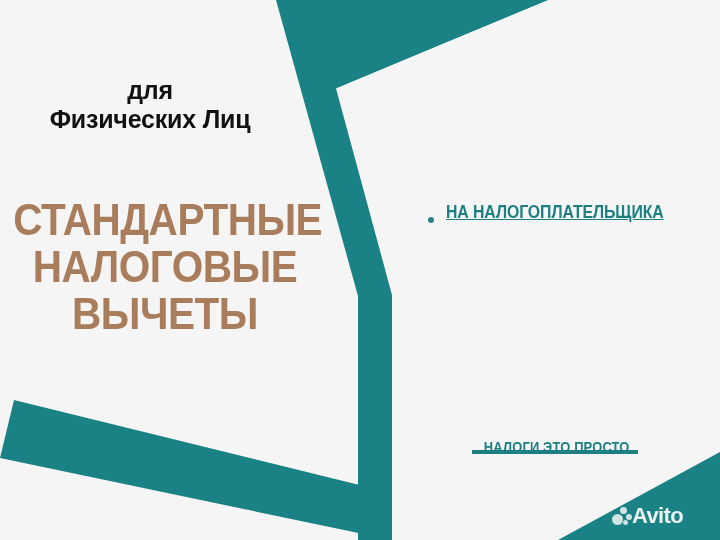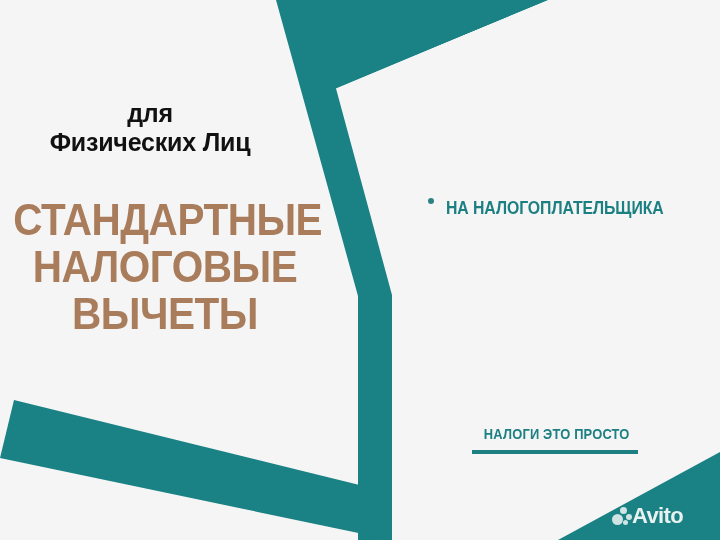--- a/index.html
+++ b/index.html
@@ -21,21 +21,21 @@
     top: 0;
     width: 720px;
     height: 540px;
     pointer-events: none;
   }
 
   
   .kicker {
     position: absolute;
     left: 0;
-    top: 99px;
+    top: 76px;
     width: 300px;
     text-align: center;
     color: #111111;
     font-weight: bold;
     font-size: 25px;
     line-height: 29px;
     letter-spacing: -0.2px;
   }
   .kicker .l1 { display: block; }
   .kicker .l2 { display: block; }
@@ -60,46 +60,47 @@
   .bullets {
     position: absolute;
     left: 428px;
     top: 198px;
     margin: 0;
     padding: 0;
     list-style: none;
   }
   .bullets li {
     display: flex;
-    align-items: flex-start;
+    align-items: flex-end;
     height: 25px;
     color: #1c7f82;
     font-weight: bold;
     font-size: 18px;
     letter-spacing: -0.1px;
     white-space: nowrap;
+    text-decoration: underline;
   }
   .bullets li .dot {
     width: 6px;
     height: 6px;
     border-radius: 50%;
     background: #2c8184;
     margin-right: 12px;
     flex: 0 0 auto;
   }
   .bullets li .txt {
     transform: scaleX(0.88);
     transform-origin: 0 50%;
   }
 
   
   .tagline {
     position: absolute;
     left: 472px;
-    top: 425px;
+    top: 438px;
     width: 166px;
     text-align: center;
     color: #1c7f82;
     font-weight: bold;
     font-size: 15px;
     letter-spacing: 0.2px;
     white-space: nowrap;
   }
   .tagline .txt {
     display: inline-block;

